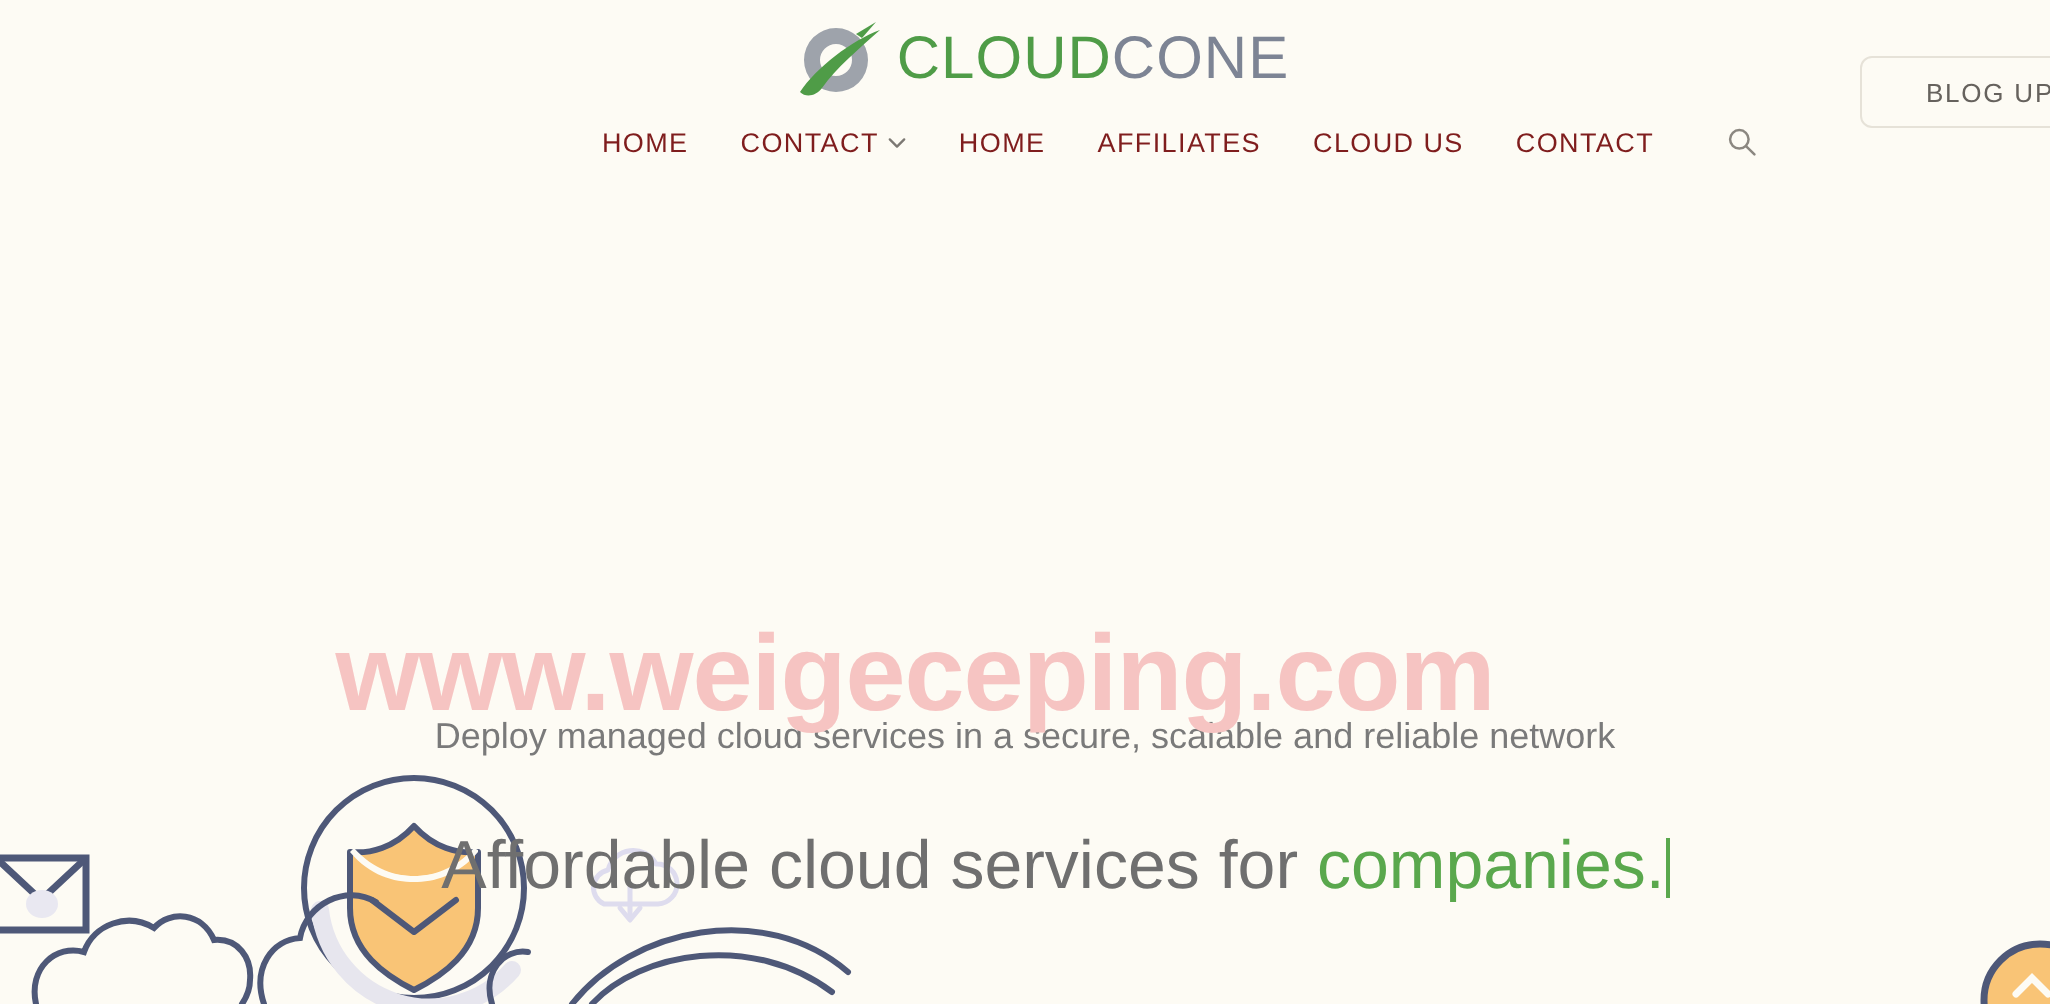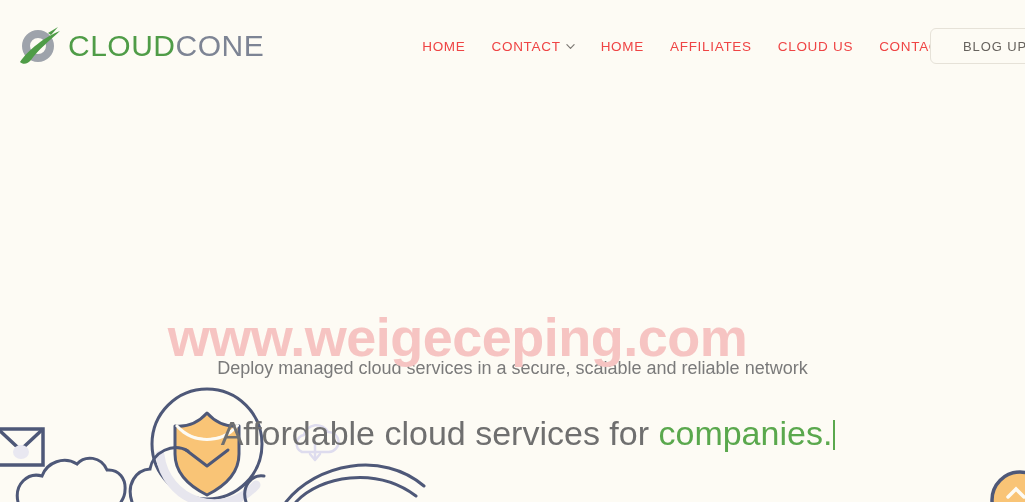--- a/index.html
+++ b/index.html
@@ -15,20 +15,21 @@
     background:#fdfbf4;
     overflow:hidden;
   }
 
   
   .header {
     position:absolute; top:0; left:0;
     width:1025px; height:92px;
     display:flex; align-items:center;
     z-index:30;
+    flex-direction:column;
   }
   .logo {
     display:flex; align-items:center;
     margin-left:12px;
     height:60px;
   }
   .logo-mark { width:52px; height:46px; flex:none; }
   .logo-text {
     font-size:30px;
     letter-spacing:0.5px;
@@ -40,21 +41,21 @@
   .logo-cone  { color:#7d8494; }
 
   .nav {
     display:flex; align-items:center;
     margin-left:145px;
     gap:0px;
   }
   .nav-item {
     font-size:13.5px;
     letter-spacing:0.7px;
-    color:#ef4444;
+    color:#7f1d1d;
     padding:0 13px;
     white-space:nowrap;
     cursor:pointer;
     display:flex; align-items:center;
     gap:5px;
   }
   .chev { display:inline-block; width:9px; height:9px; }
 
   .search-btn {
     margin-left:20px;

